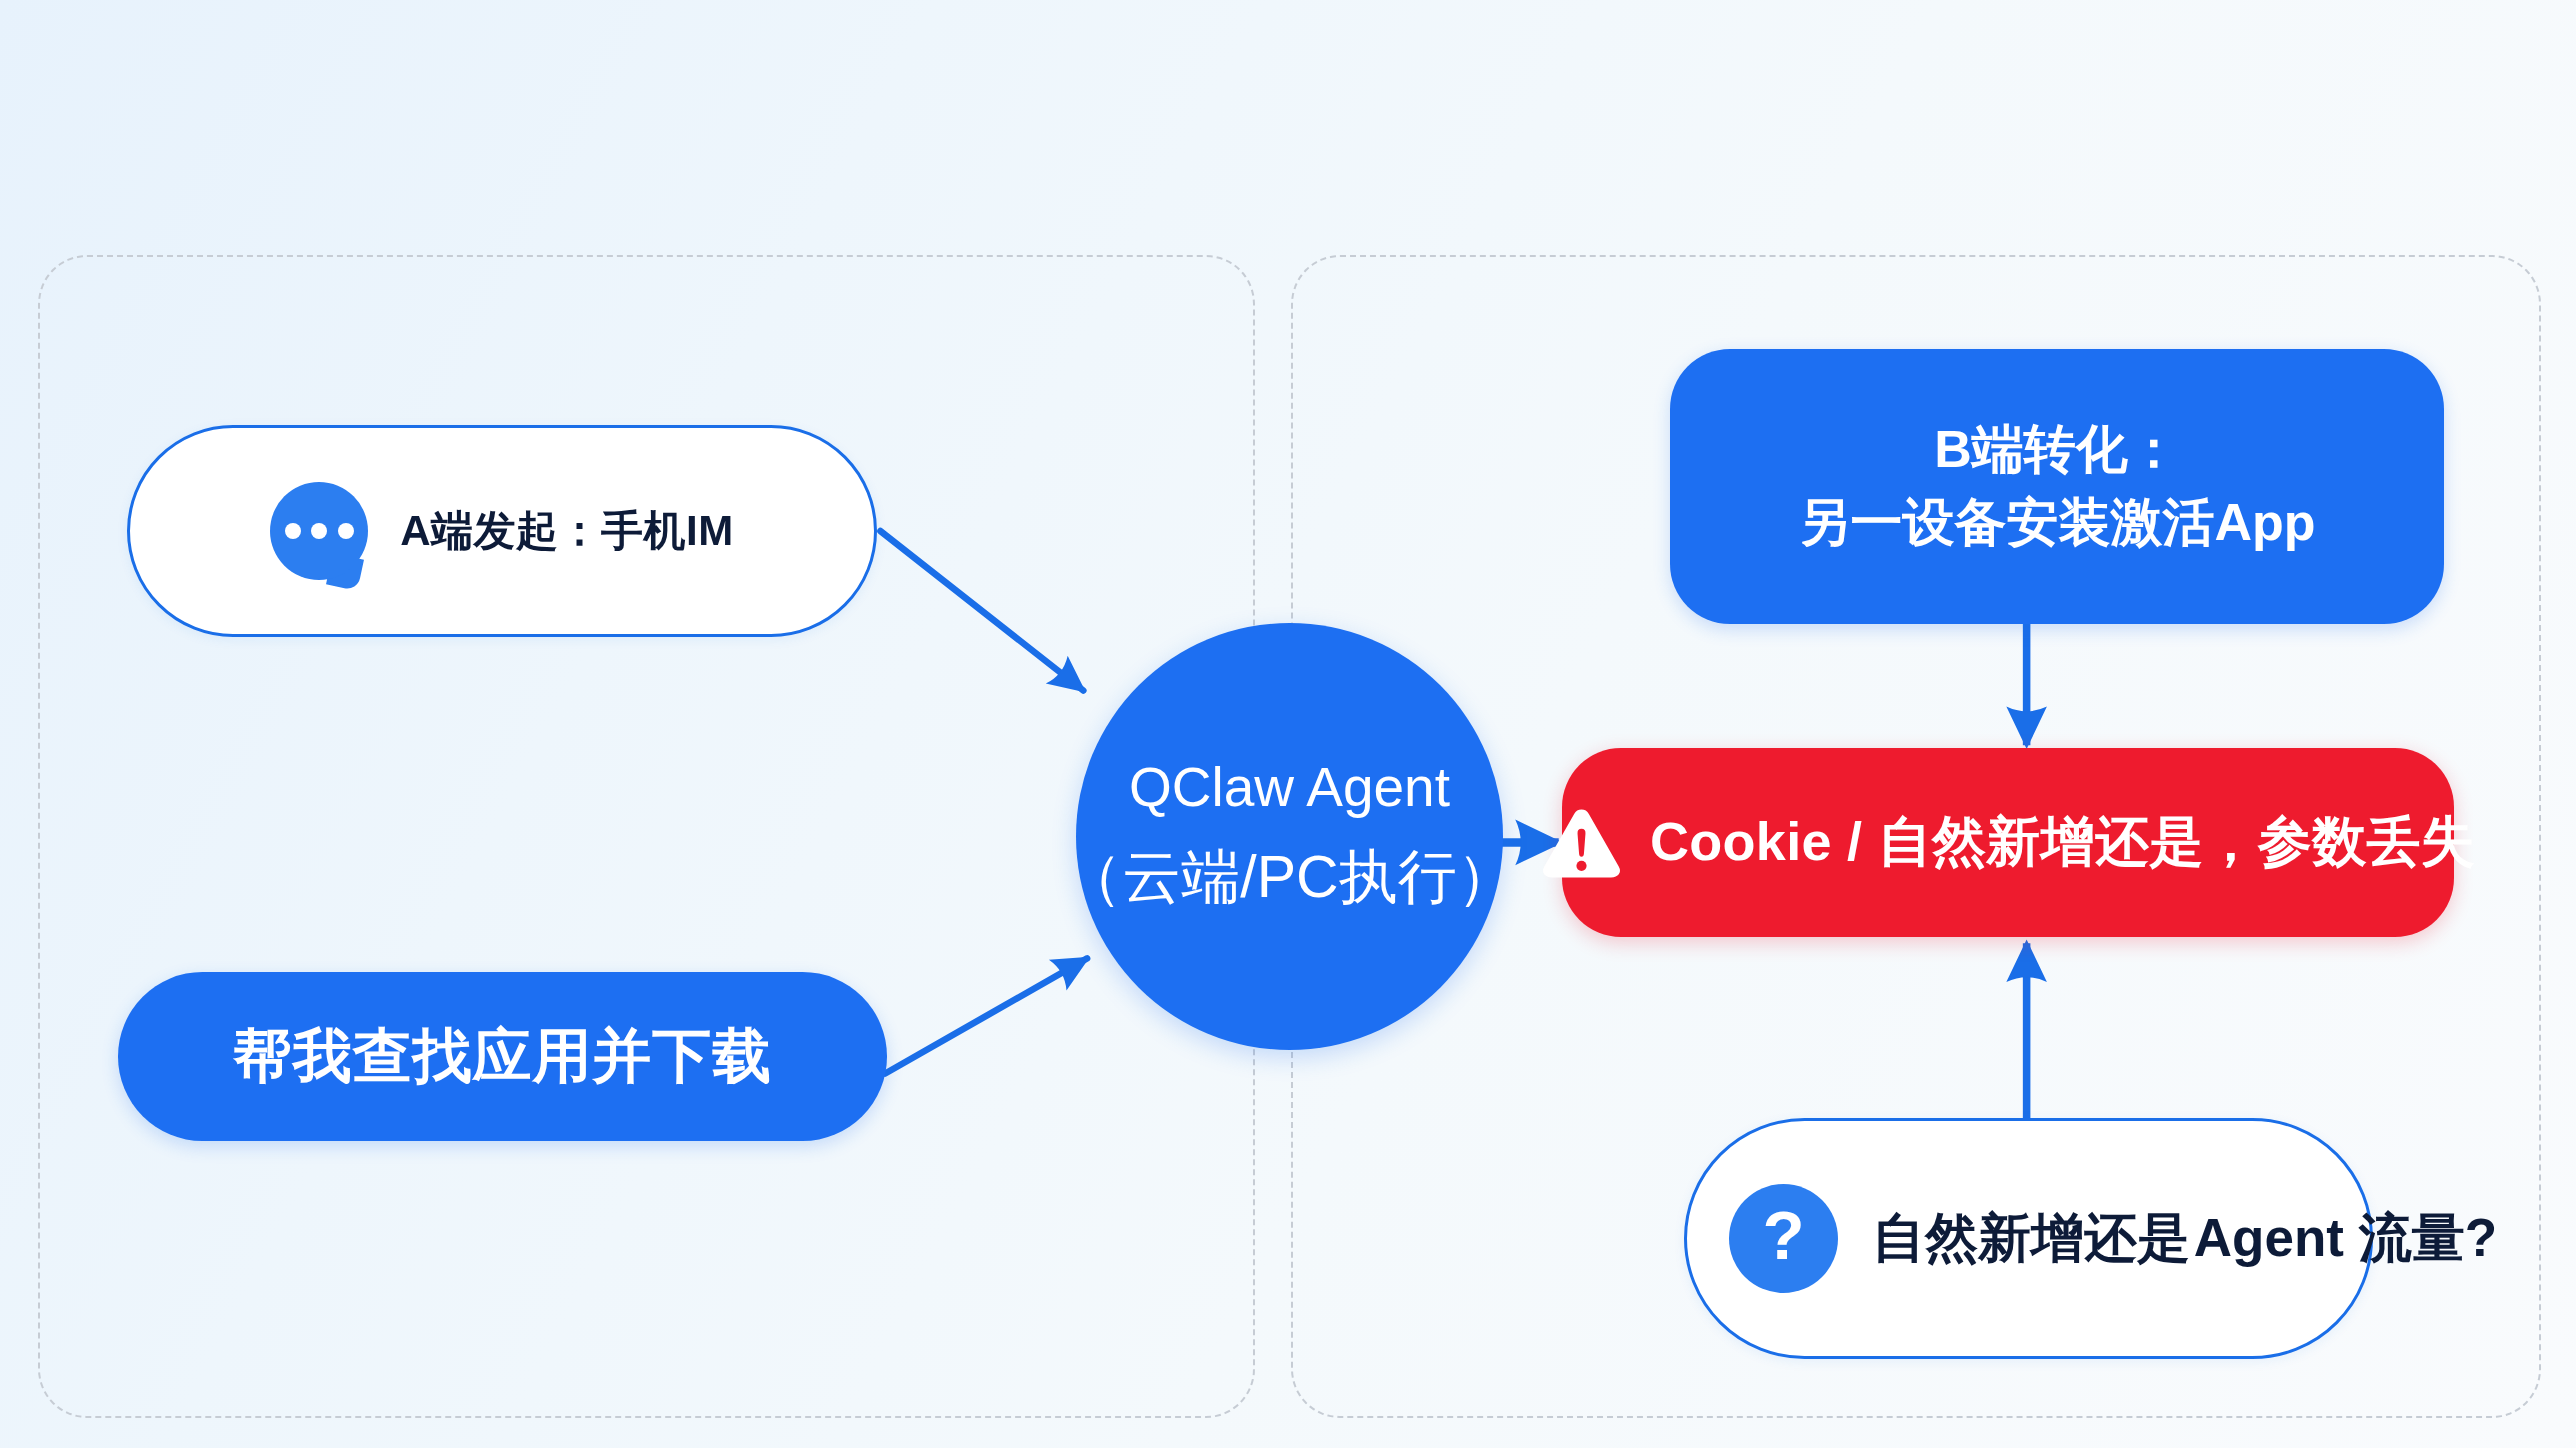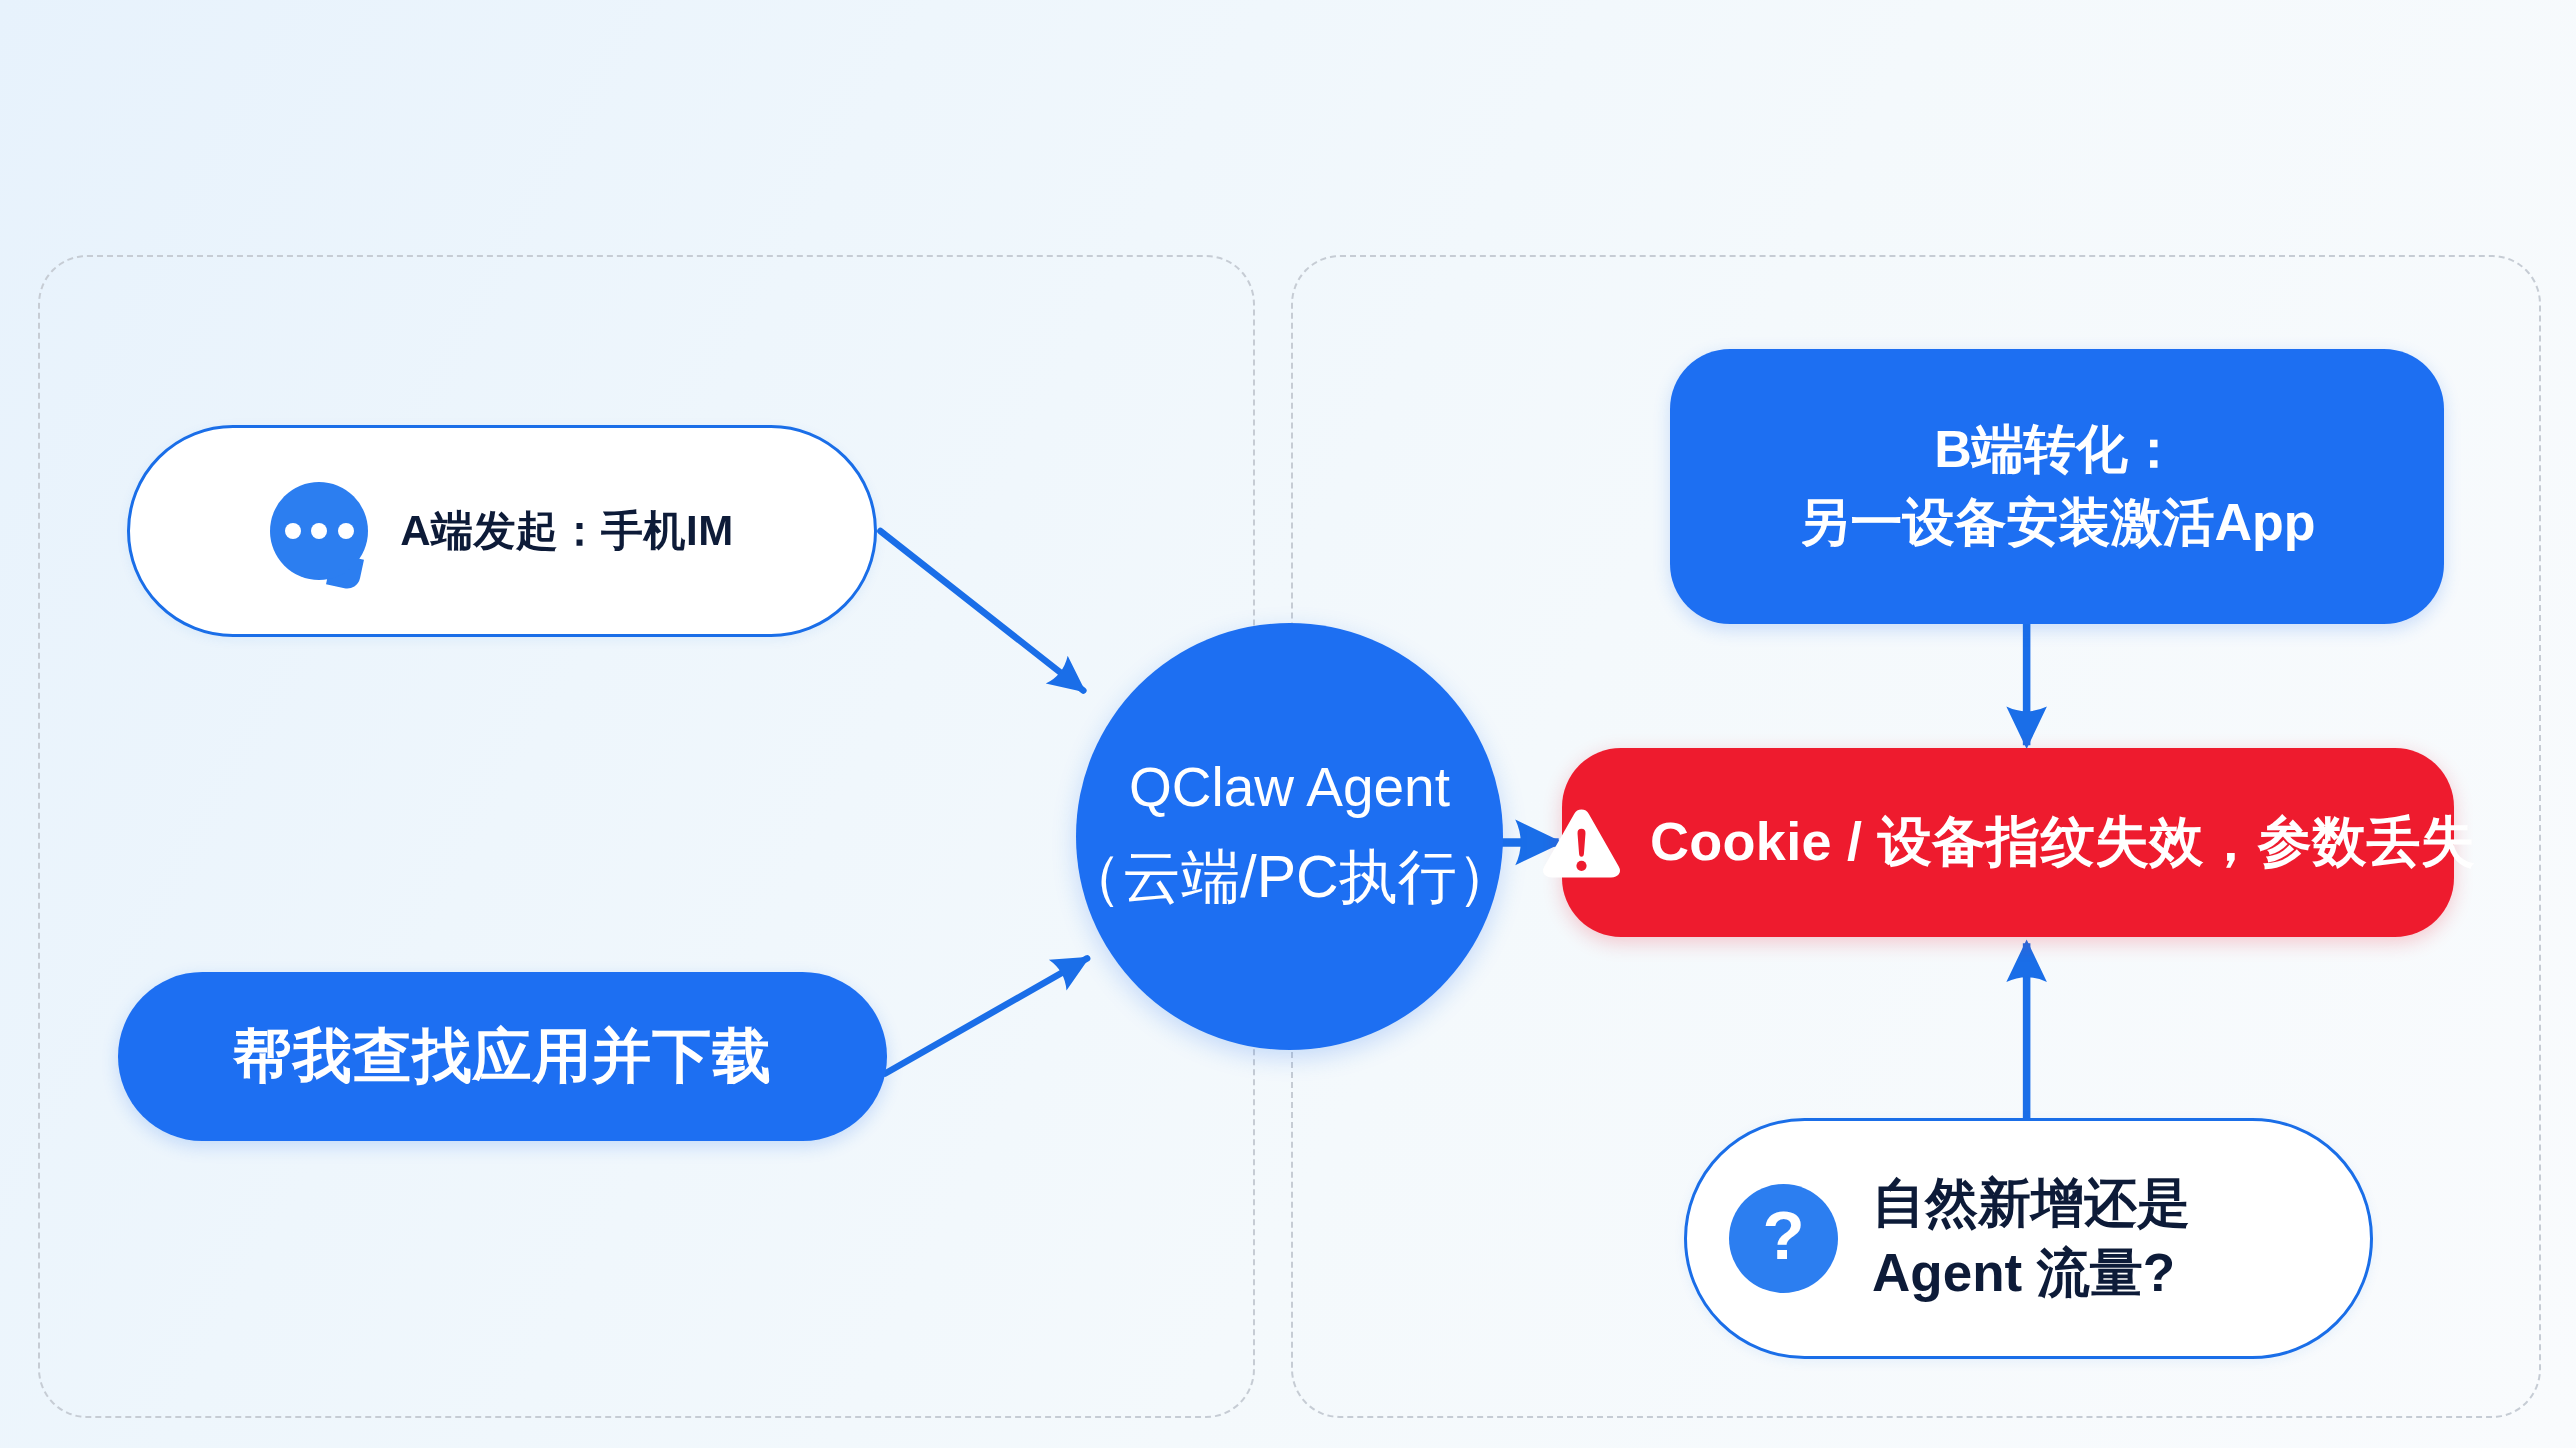--- a/index.html
+++ b/index.html
@@ -200,21 +200,21 @@
     display: flex; align-items: center; justify-content: center;
     font-size: 69px;
     font-weight: 700;
     color: #ffffff;
     line-height: 1;
     padding-bottom: 5.7px;
     box-sizing: border-box;
   }
   #node-question .qtext {
     display: flex;
-    flex-direction: column;
+    flex-direction: row;
     gap: 3.8px;
   }
   #node-question .qtext span {
     font-size: 53px;
     font-weight: 700;
     color: #0d1b38;
     white-space: nowrap;
     line-height: 1.26;
   }
 </style>
@@ -280,21 +280,21 @@
     <span class="line">B端转化：</span>
     <span class="line">另一设备安装激活App</span>
   </div>
 
   <div class="node" id="node-alert">
     <svg class="warn-tri" viewBox="0 0 86 78">
       <path d="M43 3.5 Q48.2 3.5 50.8 8.2 L82.4 63.6 Q85.2 68.6 82.6 72.2 Q80.2 75.5 74.4 75.5 L11.6 75.5 Q5.8 75.5 3.4 72.2 Q0.8 68.6 3.6 63.6 L35.2 8.2 Q37.8 3.5 43 3.5 Z" fill="#ffffff"></path>
       <path d="M43 24 Q47.6 24 47.2 29.2 L45.6 50.2 Q45.3 53.6 43 53.6 Q40.7 53.6 40.4 50.2 L38.8 29.2 Q38.4 24 43 24 Z" fill="#ee1b2e"></path>
       <circle cx="43" cy="63.2" r="5.4" fill="#ee1b2e"></circle>
     </svg>
-    <span class="label">Cookie / 设备指纹失效，参数丢失</span>
+    <span class="label">Cookie / 自然新增还是，参数丢失</span>
   </div>
 
   <div class="node" id="node-question">
     <span class="q-circle">?</span>
     <span class="qtext">
       <span>自然新增还是</span>
       <span>Agent 流量?</span>
     </span>
   </div>
 

